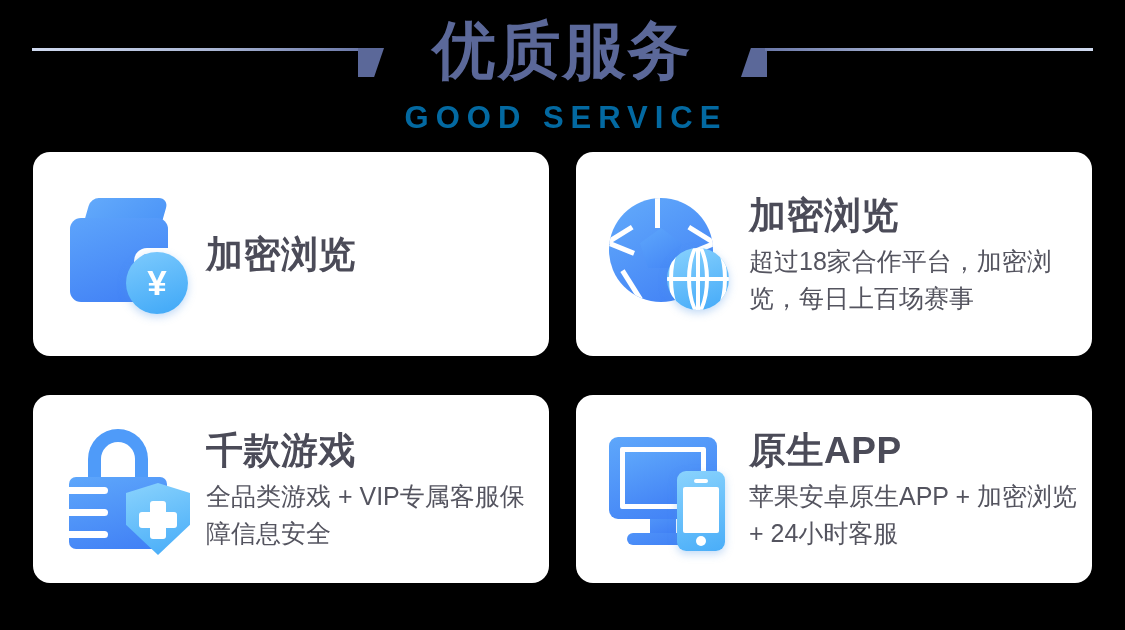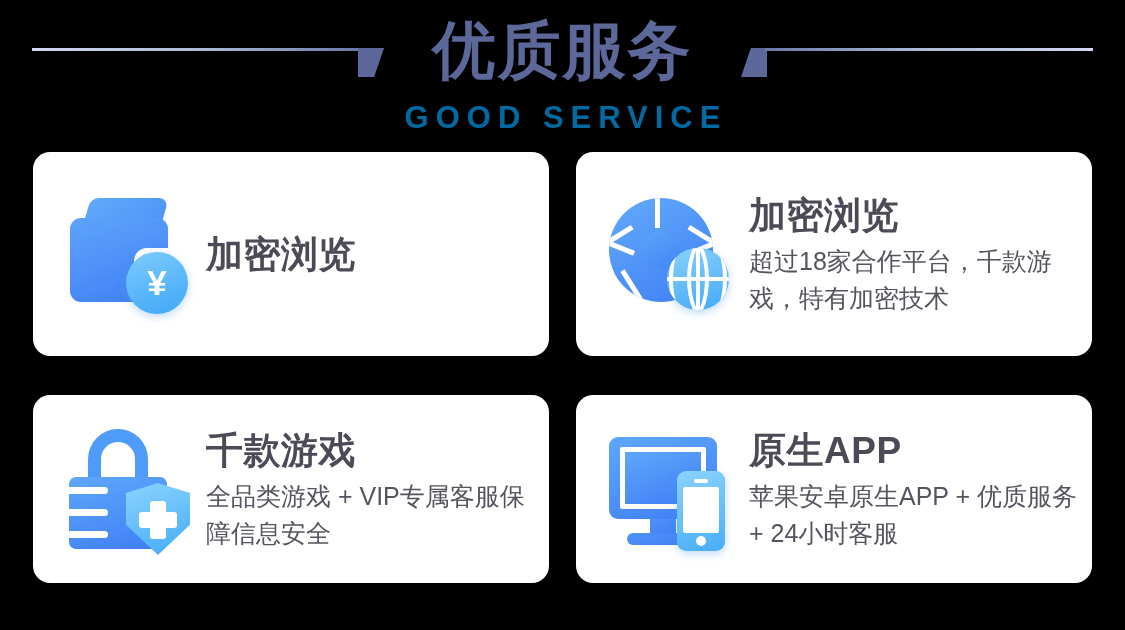--- a/index.html
+++ b/index.html
@@ -384,21 +384,21 @@
       </div>
       <div class="basket">
         <div class="b-line b-v"></div>
         <div class="b-line b-h"></div>
         <div class="b-line b-c1"></div>
         <div class="b-line b-c2"></div>
       </div>
     </div>
     <div class="card-text">
       <div class="card-title">加密浏览</div>
-      <div class="card-sub">超过18家合作平台，千款游戏，特有加密技术</div>
+      <div class="card-sub">超过18家合作平台，加密浏览，每日上百场赛事</div>
     </div>
   </div>
 
   <div class="card">
     <div class="card-icon">
       <div class="lock-shackle"></div>
       <div class="lock-body"></div>
       <div class="lock-slot a"></div>
       <div class="lock-slot b"></div>
       <div class="lock-slot c"></div>
@@ -419,17 +419,17 @@
       </div>
       <div class="monitor-neck"></div>
       <div class="monitor-base"></div>
       <div class="phone"></div>
       <div class="phone-speaker"></div>
       <div class="phone-screen"></div>
       <div class="phone-home"></div>
     </div>
     <div class="card-text">
       <div class="card-title">原生APP</div>
-      <div class="card-sub">苹果安卓原生APP + 优质服务 + 24小时客服</div>
+      <div class="card-sub">苹果安卓原生APP + 加密浏览 + 24小时客服</div>
     </div>
   </div>
 
 </div>
 
 </body></html>

